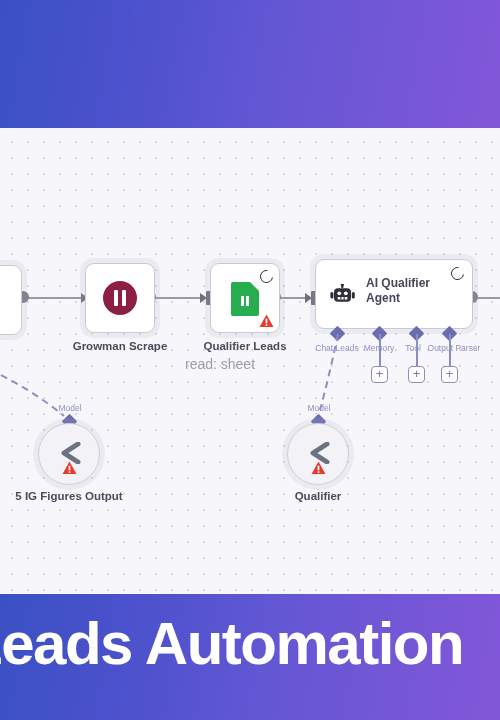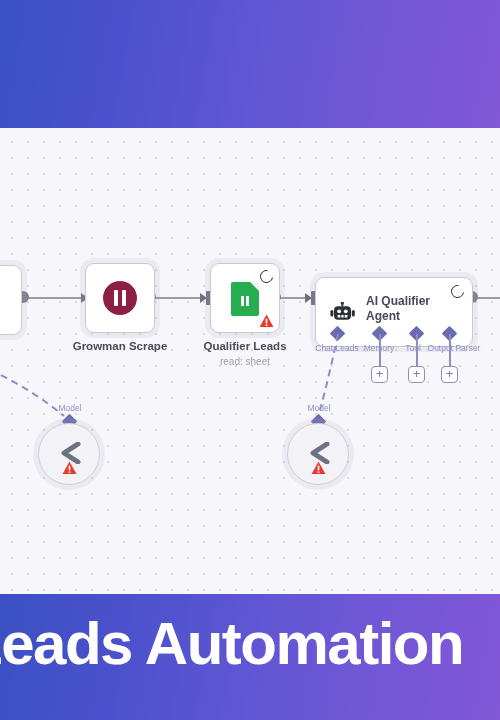--- a/index.html
+++ b/index.html
@@ -54,22 +54,22 @@
     background:#ffffff;border:1px solid #c9c9d3;border-radius:9px;
     box-shadow:0 0 0 5px rgba(170,170,190,.16);
     box-sizing:border-box;
   }
   .node.wide{width:158px;}
   .node-label{
     position:absolute;text-align:center;
     font-size:11.5px;font-weight:bold;color:#4b4b5a;white-space:nowrap;
   }
   .node-sublabel{
-    position:absolute;text-align:center;
-    font-size:10px;color:#9d9daa;white-space:nowrap;
+    position:absolute;text-align:left;
+    font-size:14px;color:#9d9daa;white-space:nowrap;
   }
   .agent-title{
     position:absolute;left:50px;top:16px;width:96px;
     font-size:12px;font-weight:bold;color:#47475a;line-height:1.25;
   }
 
   
   .pause-icon{
     position:absolute;width:34px;height:34px;border-radius:50%;
     background:#8c1f42;left:17px;top:17px;
@@ -174,21 +174,21 @@
     </div>
     <svg class="warn-icon" style="right:5px;bottom:4px;" viewBox="0 0 16 15">
       <path d="M8 0.6 L15.4 14 L0.6 14 Z" fill="#e8392b"></path>
       <rect x="7.1" y="5" width="1.8" height="5" fill="#ffffff"></rect>
       <rect x="7.1" y="11" width="1.8" height="1.8" fill="#ffffff"></rect>
     </svg>
   </div>
   <div class="node-label" style="left:185px;top:212px;width:120px;">Qualifier Leads</div>
   <div class="node-sublabel" style="left:185px;top:228px;width:120px;">read: sheet</div>
 
-  <div class="node wide" style="left:315px;top:149px;padding-left:32px;">
+  <div class="node wide" style="left:315px;top:131px;padding-left:32px;">
     <div class="refresh-icon" style="right:8px;top:7px;"></div>
     <svg class="robot-icon" viewBox="0 0 26 22">
       <rect x="11.3" y="0" width="2" height="4" fill="#2f2f3a"></rect>
       <circle cx="12.3" cy="1" r="1.6" fill="#2f2f3a"></circle>
       <rect x="4" y="4.2" width="17" height="13.5" rx="4" fill="#2f2f3a"></rect>
       <rect x="0.4" y="8" width="3" height="6.5" rx="1.5" fill="#2f2f3a"></rect>
       <rect x="21.8" y="8" width="3" height="6.5" rx="1.5" fill="#2f2f3a"></rect>
       <circle cx="9.2" cy="9.3" r="1.9" fill="#ffffff"></circle>
       <circle cx="15.8" cy="9.3" r="1.9" fill="#ffffff"></circle>
       <rect x="7.6" y="13" width="9.8" height="2.6" rx="0.6" fill="#ffffff"></rect>
@@ -229,30 +229,32 @@
   <div class="circ-node" style="left:38px;top:295px;">
     <svg class="chev" viewBox="0 0 30 22">
       <path d="M23 2 L9 11 L23 20" stroke="#6c7280" stroke-width="5" fill="none" stroke-linecap="round" stroke-linejoin="round"></path>
     </svg>
     <svg class="warn-icon" style="left:23px;bottom:9px;" viewBox="0 0 16 15">
       <path d="M8 0.6 L15.4 14 L0.6 14 Z" fill="#e8392b"></path>
       <rect x="7.1" y="5" width="1.8" height="5" fill="#ffffff"></rect>
       <rect x="7.1" y="11" width="1.8" height="1.8" fill="#ffffff"></rect>
     </svg>
   </div>
+  <div class="node-label" style="left:9px;top:362px;width:120px;">5 IG Figures Output</div>
 
   <div class="diamond" style="left:313px;top:288px;"></div>
   <div class="port-label" style="left:294px;top:275px;width:50px;">Model</div>
   <div class="circ-node" style="left:287px;top:295px;">
     <svg class="chev" viewBox="0 0 30 22">
       <path d="M23 2 L9 11 L23 20" stroke="#6c7280" stroke-width="5" fill="none" stroke-linecap="round" stroke-linejoin="round"></path>
     </svg>
     <svg class="warn-icon" style="left:23px;bottom:9px;" viewBox="0 0 16 15">
       <path d="M8 0.6 L15.4 14 L0.6 14 Z" fill="#e8392b"></path>
       <rect x="7.1" y="5" width="1.8" height="5" fill="#ffffff"></rect>
       <rect x="7.1" y="11" width="1.8" height="1.8" fill="#ffffff"></rect>
     </svg>
   </div>
+  <div class="node-label" style="left:258px;top:362px;width:120px;">Qualifier</div>
 
 </div>
 
 <div id="bottom-band" class="band"></div>
 <div id="headline">Leads Automation</div>
 
 </body></html>

